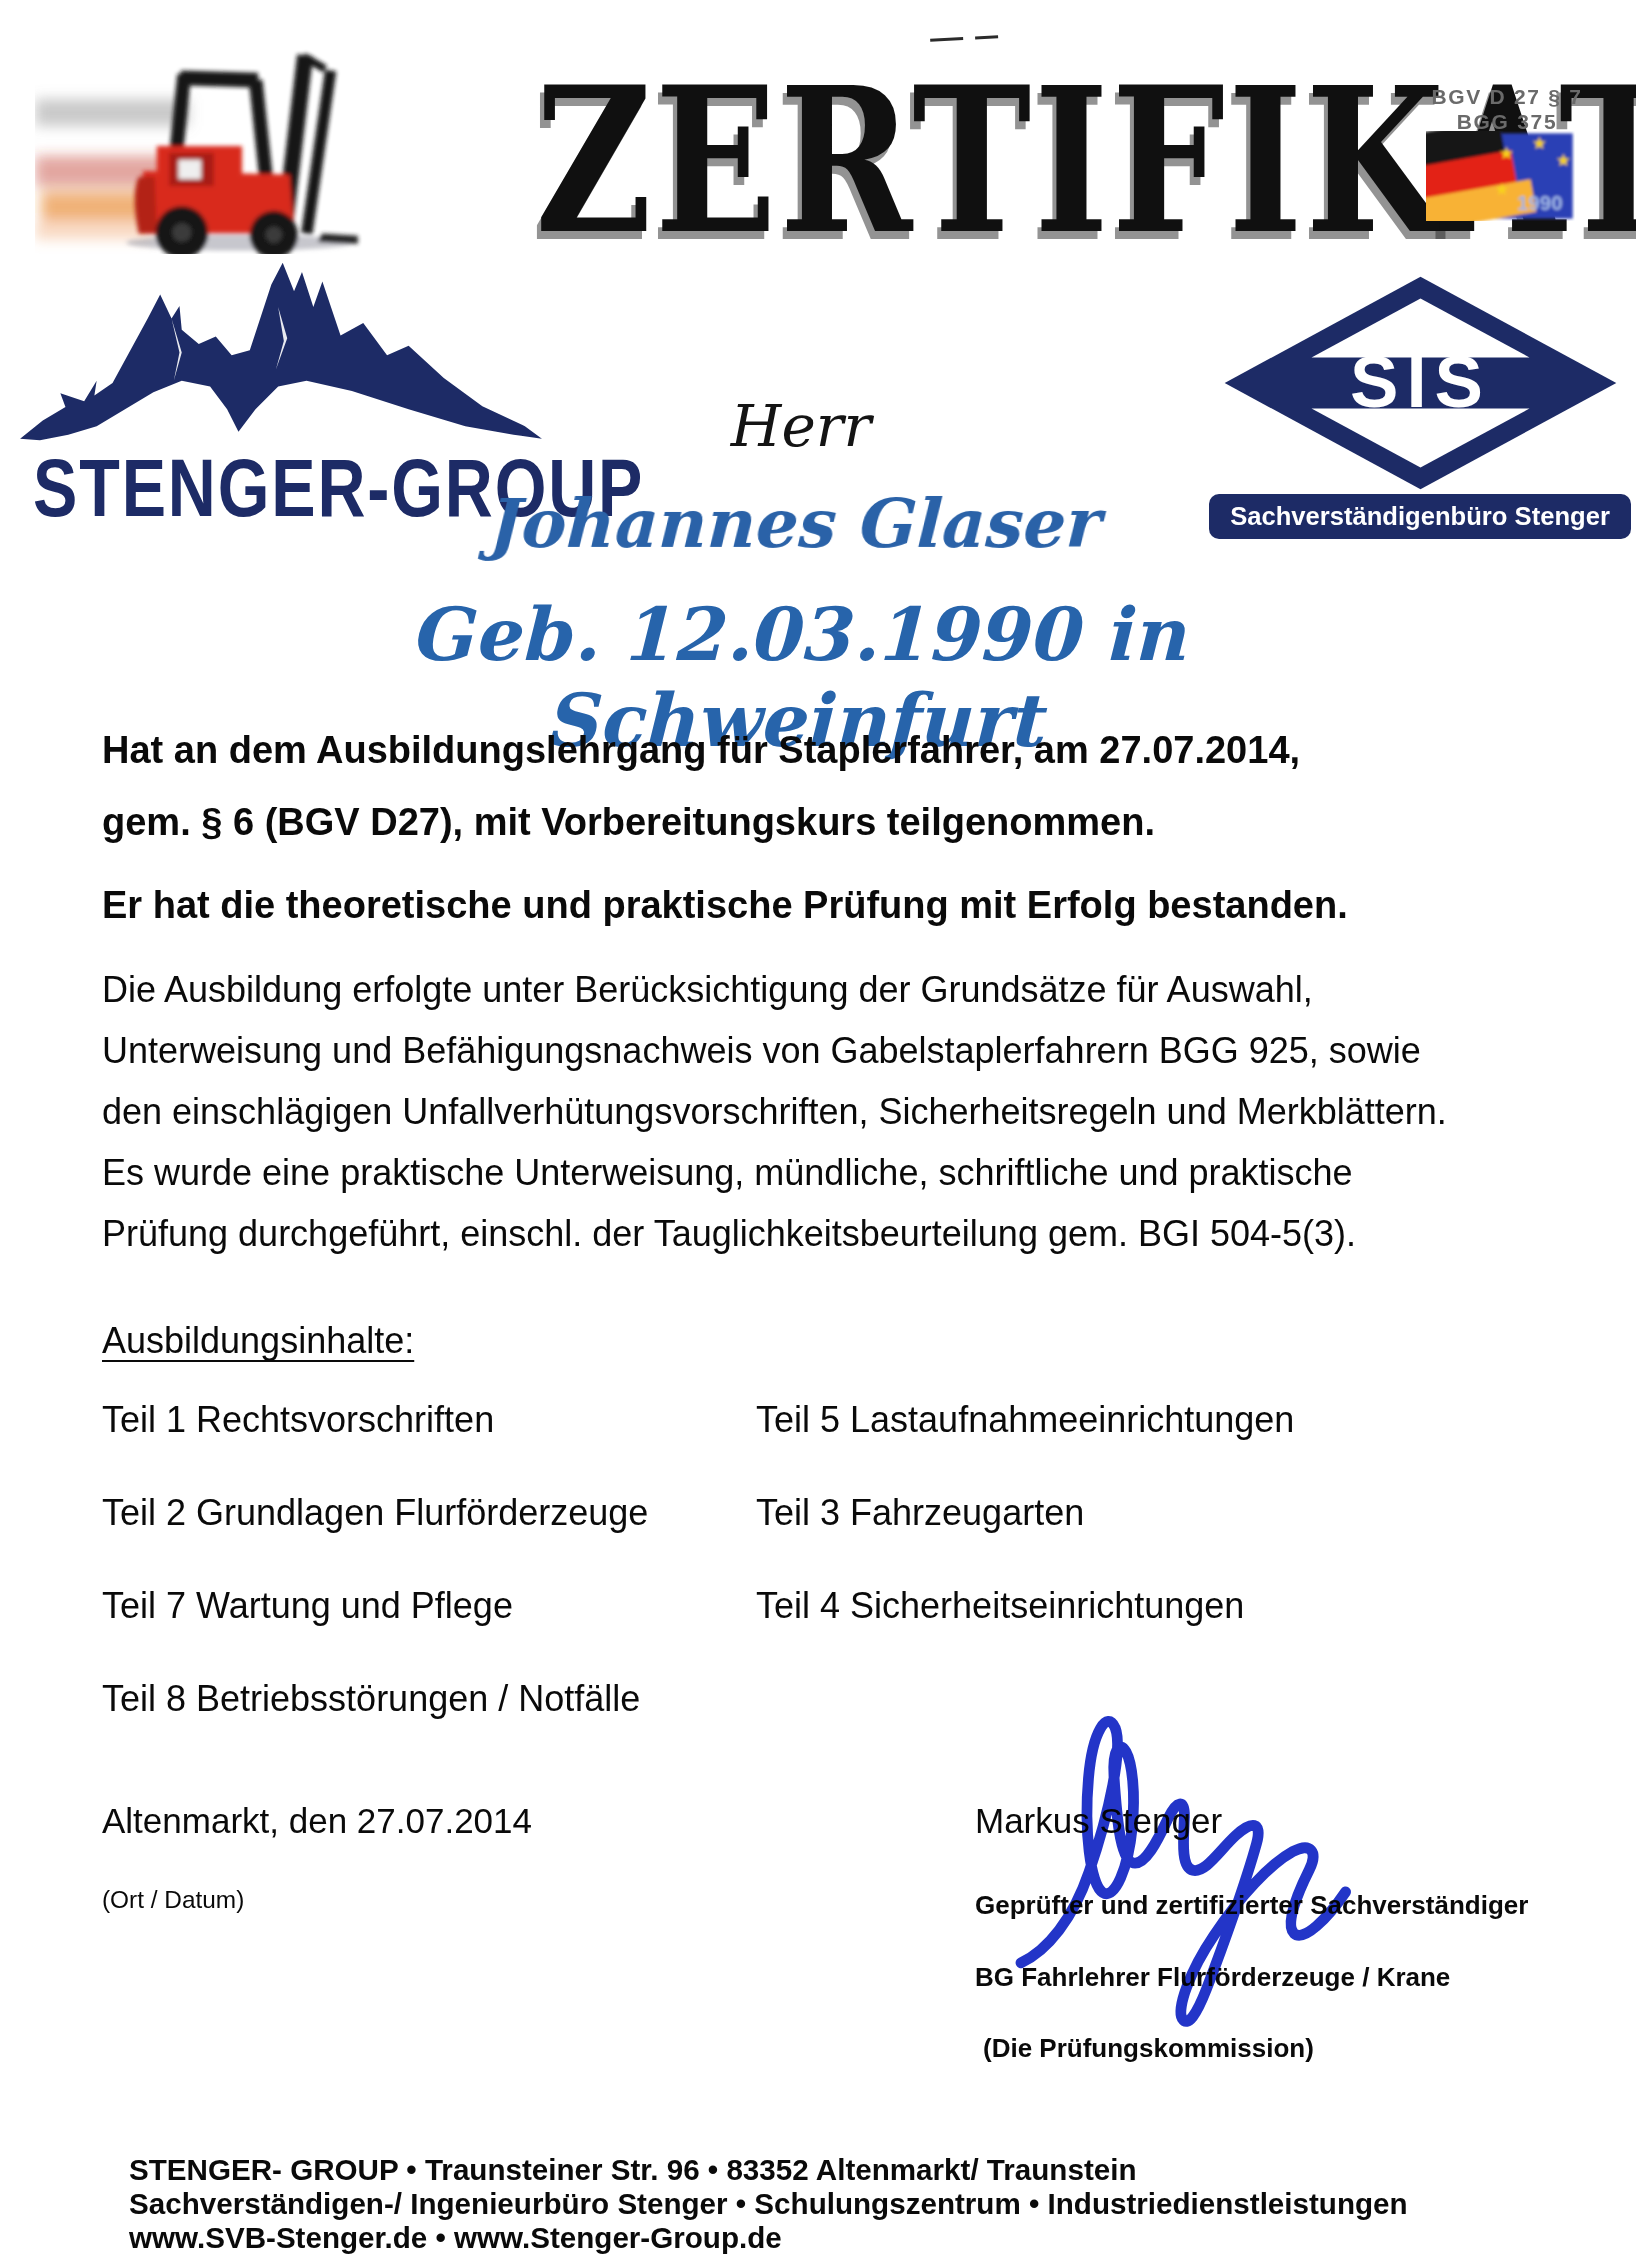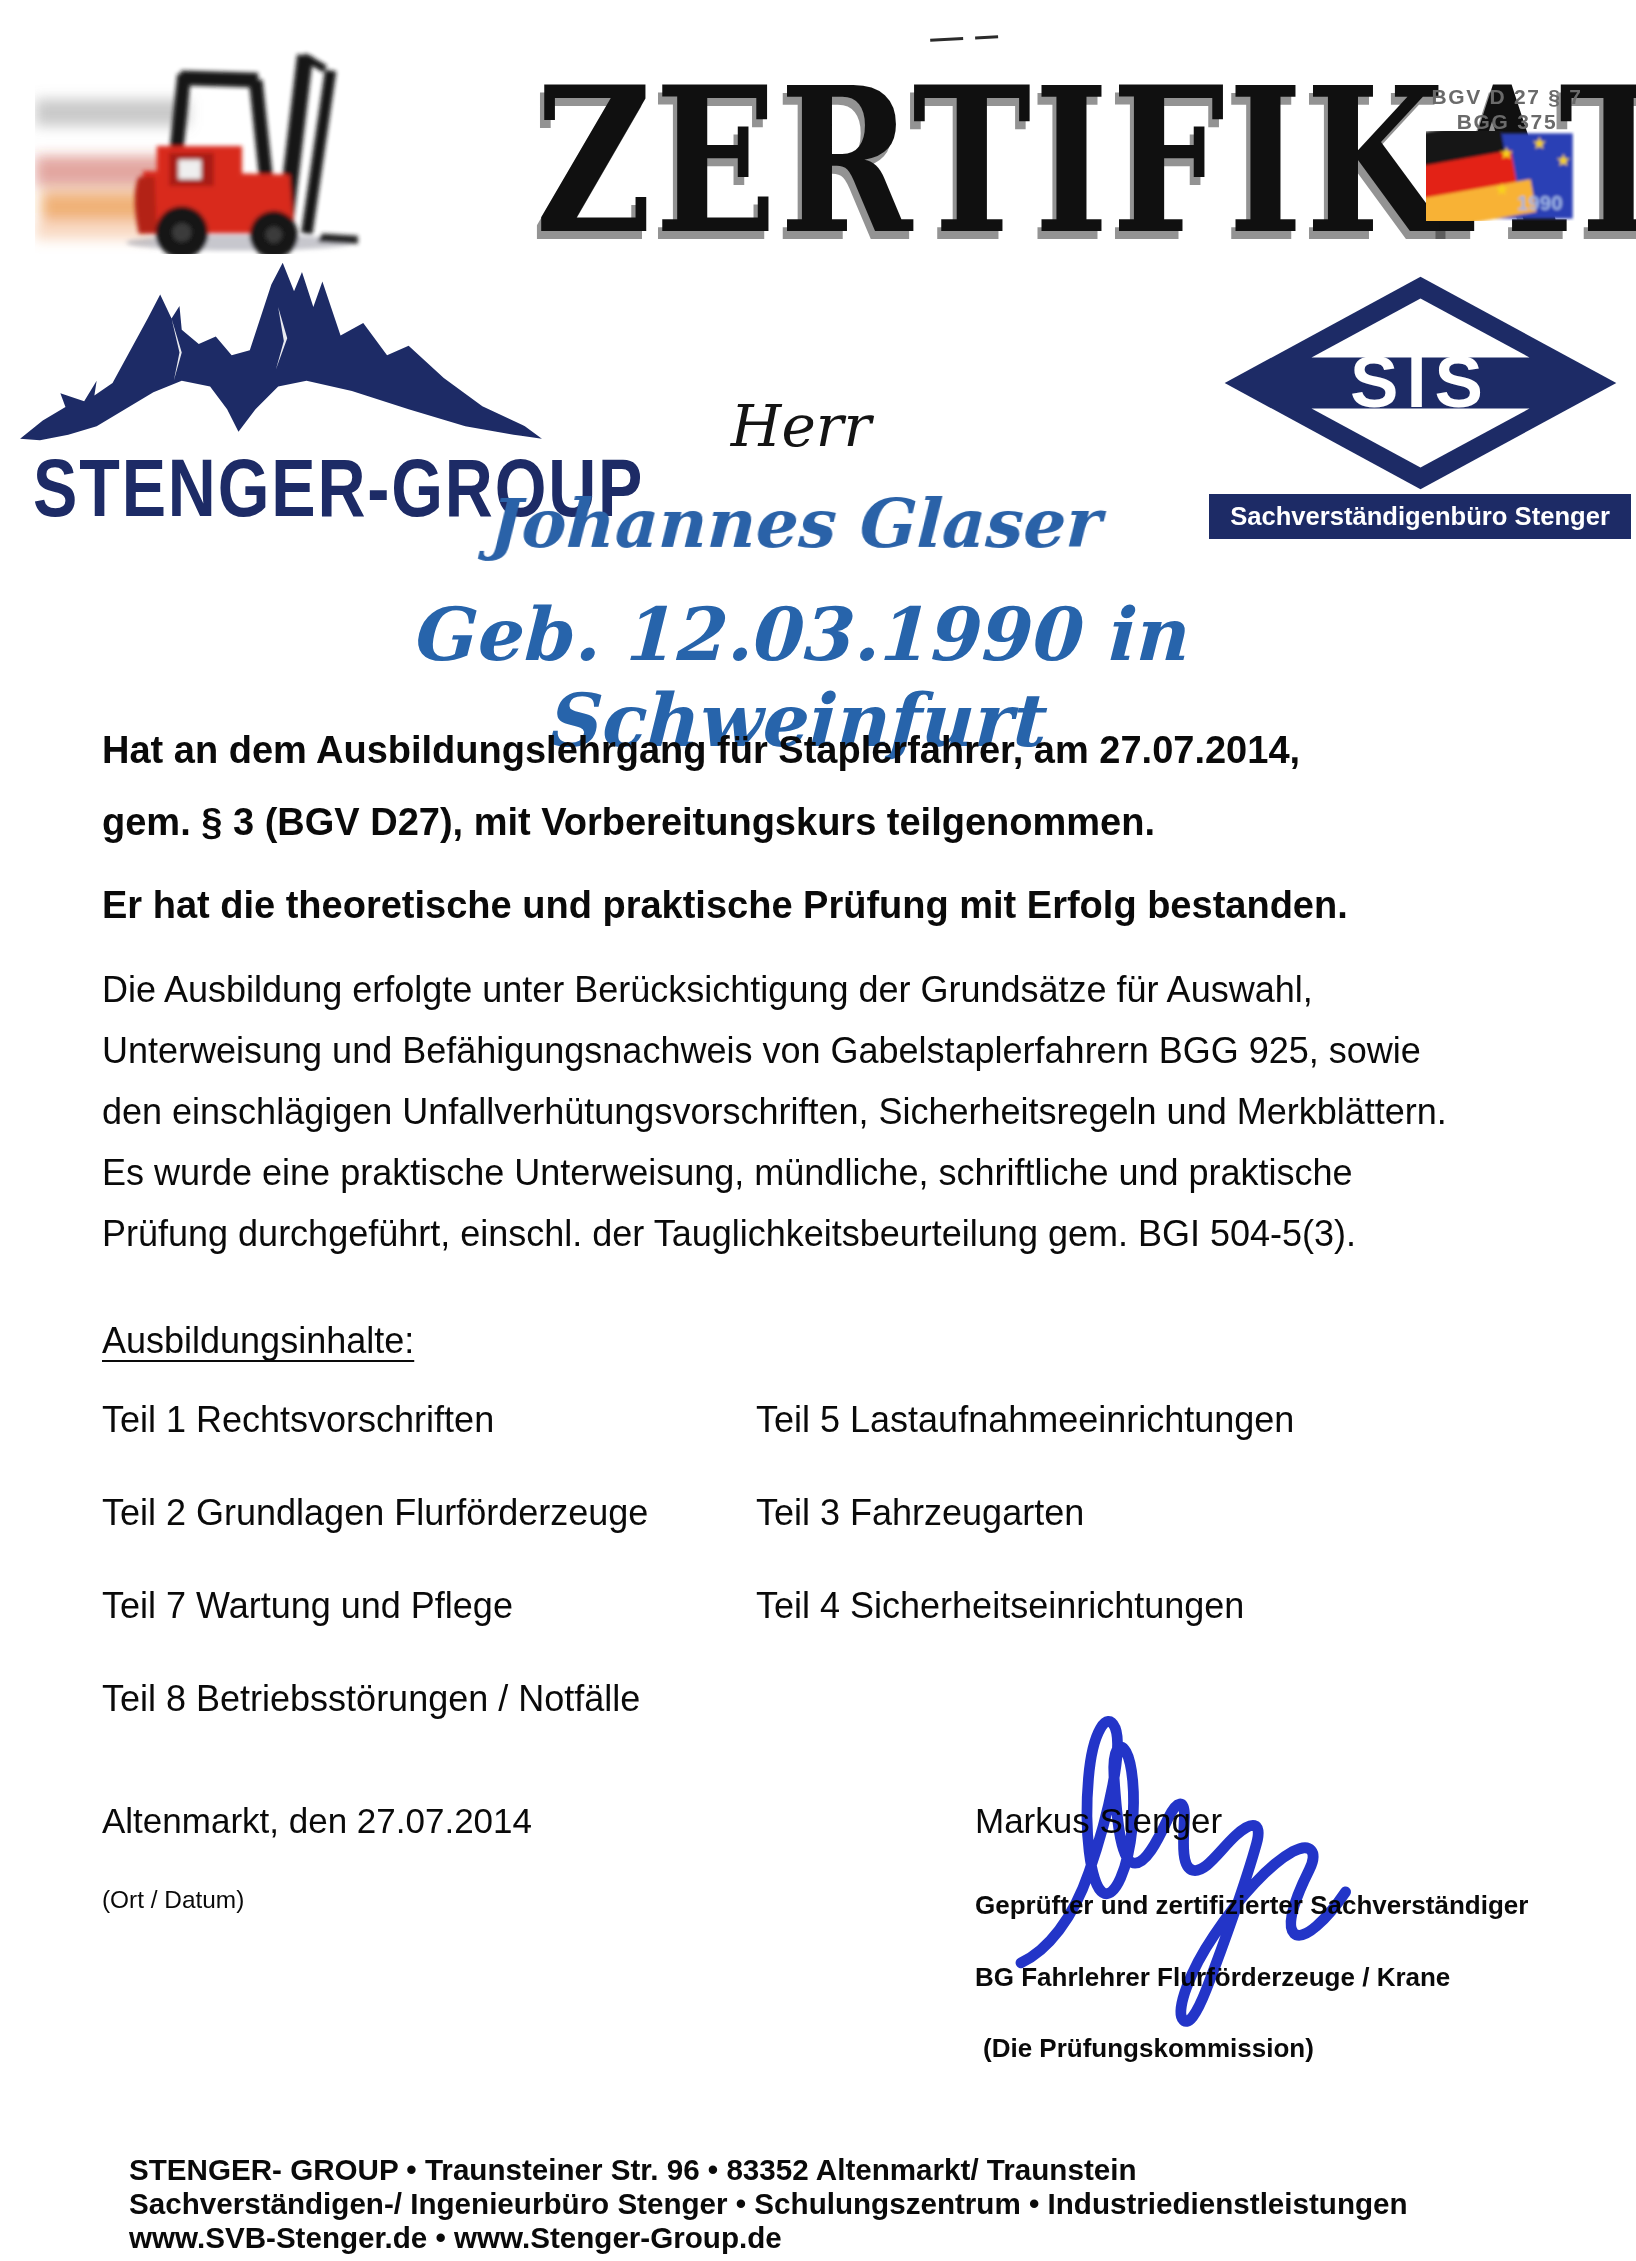--- a/index.html
+++ b/index.html
@@ -20,21 +20,21 @@
   .sg-text{left:33px;top:442px;width:557px;font-weight:700;font-size:81px;letter-spacing:2.3px;
         color:#1d2b66;transform:scaleX(0.82);transform-origin:left;white-space:nowrap;}
   
   .herr{left:676px;top:392px;width:250px;text-align:center;font-family:"DejaVu Serif",serif;
         font-style:italic;font-size:58px;color:#141414;}
   .name{left:421px;top:484px;width:750px;text-align:center;font-family:"DejaVu Serif",serif;
         font-style:italic;font-weight:bold;font-size:67px;color:#2a62a8;transform:skewX(-3deg);}
   .geb{left:318px;top:591px;width:966px;text-align:center;font-family:"DejaVu Serif",serif;
         font-style:italic;font-weight:bold;font-size:73px;color:#2764ab;transform:skewX(-3deg);}
   
-  .sis-banner{left:1209px;top:494px;width:422px;height:45px;background:#1d2b66;border-radius:0;
+  .sis-banner{left:1209px;top:494px;width:422px;height:45px;background:#1d2b66;border-radius:10px;
         display:flex;align-items:center;justify-content:center;color:#fff;font-weight:700;
         font-size:25.6px;letter-spacing:0px;}
   
   .b1{left:102px;top:729px;width:1489px;font-size:38px;font-weight:700;white-space:pre-line;}
   .b2{left:102px;top:801px;width:1489px;font-size:38px;font-weight:700;}
   .b3{left:102px;top:884px;width:1500px;font-size:38px;font-weight:700;}
   .para{left:102px;top:959px;width:1500px;font-size:36px;line-height:61px;white-space:pre-line;}
   .inhalte{left:102px;top:1320px;font-size:36px;text-decoration:underline;
         text-decoration-thickness:2.3px;text-underline-offset:6.8px;}
   .teil-grid{left:102px;top:1399px;width:1432px;display:grid;
@@ -157,21 +157,21 @@
     <polygon points="355,8 700,195 355,382 10,195" fill="#1d2b66"></polygon>
     <polygon points="355,46 547,150 163,150" fill="#ffffff"></polygon>
     <polygon points="355,344 547,240 163,240" fill="#ffffff"></polygon>
     <text x="355" y="238" text-anchor="middle" fill="#ffffff" font-size="128" font-weight="bold" font-family="Liberation Sans,sans-serif" letter-spacing="14">SIS</text>
   </svg>
   <div class="abs sis-banner">
     <span>Sachverständigenbüro Stenger</span>
   </div>
 
   <div class="abs b1">Hat an dem Ausbildungslehrgang  für Staplerfahrer, am 27.07.2014,</div>
-  <div class="abs b2">gem. § 3 (BGV D27), mit Vorbereitungskurs teilgenommen.</div>
+  <div class="abs b2">gem. § 6 (BGV D27), mit Vorbereitungskurs teilgenommen.</div>
   <div class="abs b3">Er hat die theoretische und praktische Prüfung mit Erfolg bestanden.</div>
   <div class="abs para">Die Ausbildung erfolgte unter Berücksichtigung der Grundsätze für Auswahl,
 Unterweisung und Befähigungsnachweis von Gabelstaplerfahrern BGG 925, sowie
 den einschlägigen Unfallverhütungsvorschriften, Sicherheitsregeln und Merkblättern.
 Es wurde eine praktische Unterweisung, mündliche, schriftliche und praktische
 Prüfung durchgeführt, einschl. der Tauglichkeitsbeurteilung gem. BGI 504-5(3).</div>
 
   <div class="abs inhalte">Ausbildungsinhalte:</div>
   <div class="abs teil-grid">
     <div>Teil 1 Rechtsvorschriften</div>

